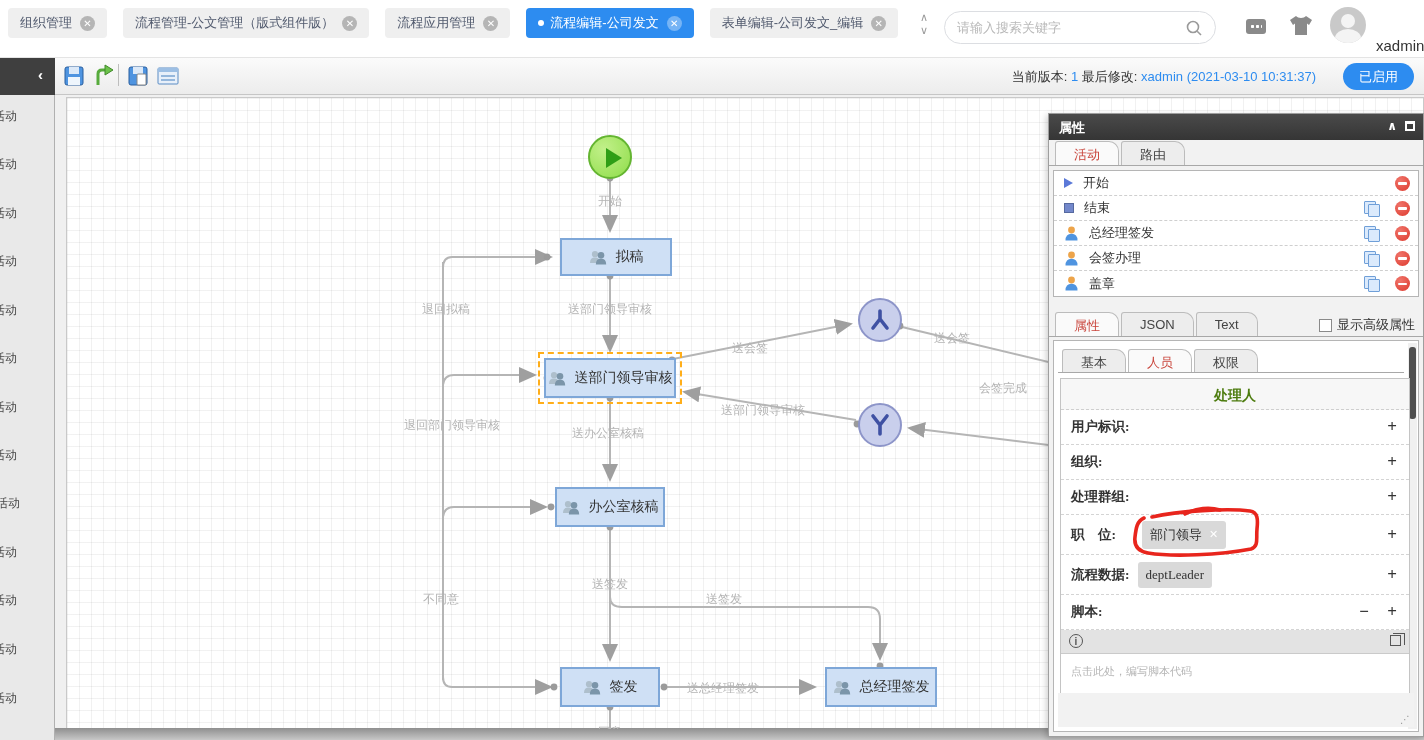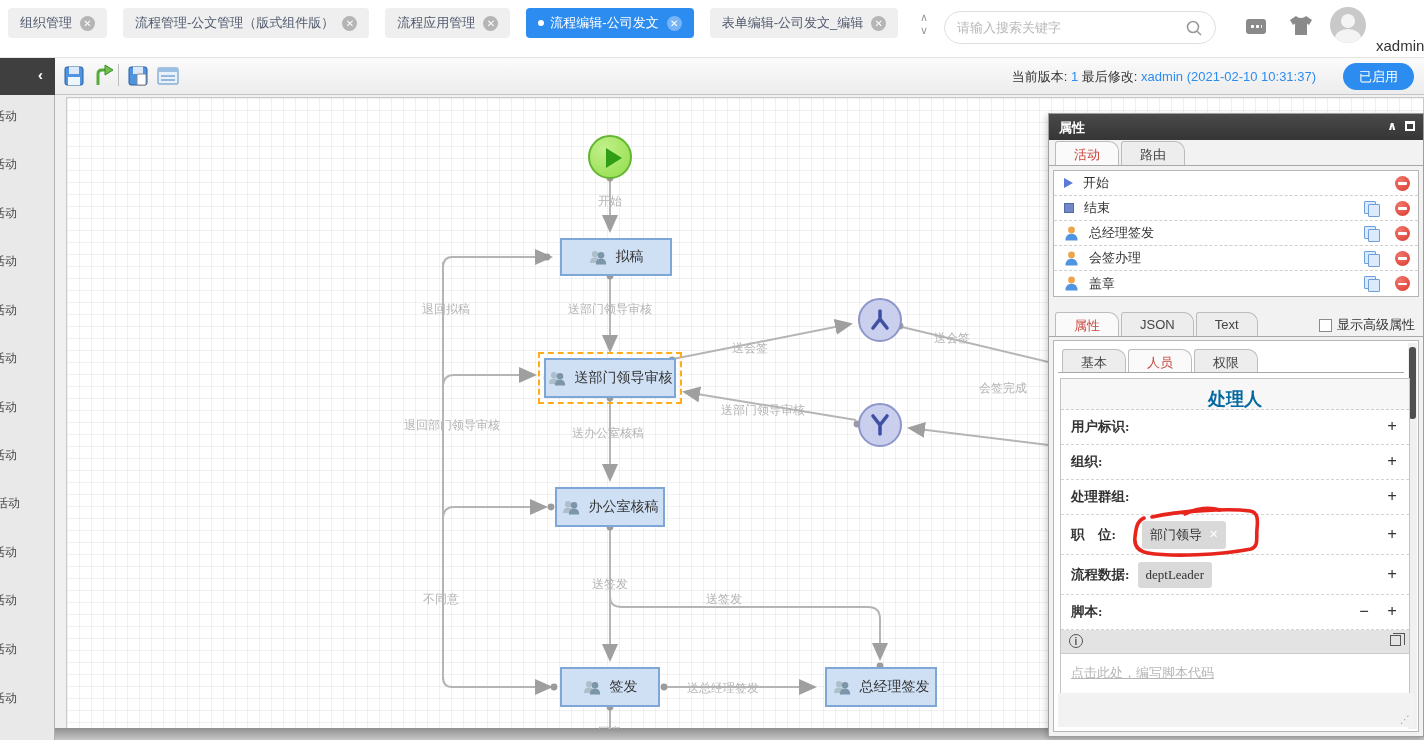--- a/index.html
+++ b/index.html
@@ -80,32 +80,32 @@
   .idel { width:15px; height:15px; border-radius:50%; background:radial-gradient(circle at 35% 30%, #f0756b, #dd3a2e); position:relative; margin-right:8px; cursor:pointer; }
   .idel:after { content:""; position:absolute; left:3px; top:6.5px; width:9px; height:2.5px; background:#fff; border-radius:1px; }
   .iplay { width:0; height:0; border-left:9px solid #5b79d8; border-top:5.5px solid transparent; border-bottom:5.5px solid transparent; }
   .istop { width:10px; height:10px; background:#7388cb; border:1px solid #56699f; }
   .chkrow { position:absolute; right:8px; display:flex; align-items:center; gap:5px; font-size:13px; color:#333; }
   .chkrow .box { width:13px; height:13px; border:1px solid #8a8a8a; background:#fff; cursor:pointer; }
   .content-box { position:absolute; left:4px; right:4px; bottom:4px; background:#fff; border:1px solid #b5b5b5; }
   .scrolltrack { position:absolute; right:1px; top:2px; bottom:2px; width:9px; background:#f0f0f0; }
   .scrollthumb { position:absolute; left:1px; top:4px; width:7px; height:72px; background:#4f4f4f; border-radius:3px; cursor:pointer; }
   .groupbox { position:absolute; left:6px; top:37px; width:350px; border:1px solid #c4c4c4; background:#fff; }
-  .sect-title { height:31px; background:#f7f7f7; border-bottom:1px dashed #cfcfcf; text-align:center; color:#0369a1; font-size:18px; font-weight:bold; padding-top:8px; }
+  .sect-title { height:31px; background:#f7f7f7; border-bottom:1px dashed #cfcfcf; text-align:center; color:#4d7c0f; font-size:14px; font-weight:bold; padding-top:8px; }
   .frow { position:relative; min-height:35px; border-bottom:1px dashed #d4d4d4; display:flex; align-items:center; padding:0 10px; gap:8px;font-family:Liberation Serif, serif; }
   .frow .flabel { font-weight:bold; font-size:13.5px; color:#333; }
   .frow .plus { position:absolute; right:12px; font-size:17px; font-weight:bold; color:#333; cursor:pointer; }
   .frow .minus { position:absolute; right:40px; font-size:17px; font-weight:bold; color:#333; cursor:pointer; }
   .chip { background:#d9d9d9; border-radius:3px; padding:5px 8px; font-size:13px; color:#333; display:flex; align-items:center; gap:7px; }
   .chip .x { color:#fff; font-size:11px; cursor:pointer; }
   .script-info { height:24px; background:#e3e3e3; border-bottom:1px solid #cacaca; position:relative; }
   .iinfo { position:absolute; left:8px; top:4px; width:14px; height:14px; border:1px solid #555; border-radius:50%; color:#555; font-size:10px; text-align:center; line-height:14px; font-weight:bold; }
   .iwin { position:absolute; right:8px; top:5px; width:11px; height:11px; border:1px solid #555; }
   .iwin:before { content:""; position:absolute; left:2px; top:-3px; width:11px; height:11px; border:1px solid #555; border-bottom:none; border-left:none; }
-  .script-ph { padding:10px; color:#b5b5b5; font-size:13px; height:47px; cursor:text;text-decoration:underline; }
+  .script-ph { padding:10px; color:#b5b5b5; font-size:11px; height:47px; cursor:text; }
   .panel-foot { position:absolute; left:4px; right:4px; bottom:4px; height:34px; background:#f2f2f2; }
   .grip { position:absolute; right:3px; bottom:2px; color:#9a9a9a; font-size:10px; letter-spacing:1px; }
   .annotation { position:absolute; left:0; top:0; width:1424px; height:740px; z-index:30; pointer-events:none; }
 </style>
 </head>
 <body>
 
 <div id="app">
 
   <div class="topbar">
@@ -170,21 +170,21 @@
     <svg class="tbtn" style="left:156px" viewBox="0 0 24 24">
       <rect x="2" y="4" width="20" height="16" rx="1" fill="#e8f0fa" stroke="#5a8cc4"></rect>
       <rect x="2" y="4" width="20" height="4" fill="#9dbfe4"></rect>
       <line x1="5" y1="12" x2="19" y2="12" stroke="#7aa5d2" stroke-width="1.5"></line>
       <line x1="5" y1="16" x2="19" y2="16" stroke="#7aa5d2" stroke-width="1.5"></line>
     </svg>
     <div class="ver">
       <span>当前版本:</span>
       <b>1</b>
       <span>最后修改:</span>
-      <b>xadmin (2021-02-10 10:31:37)</b>
+      <b>xadmin (2021-03-10 10:31:37)</b>
     </div>
     <button class="btn-enabled">已启用</button>
   </div>
 
   <div class="palette">
     <div class="pal-item" style="top:13px">活动</div>
     <div class="pal-item" style="top:61px">活动</div>
     <div class="pal-item" style="top:110px">活动</div>
     <div class="pal-item" style="top:158px">活动</div>
     <div class="pal-item" style="top:207px">活动</div>

